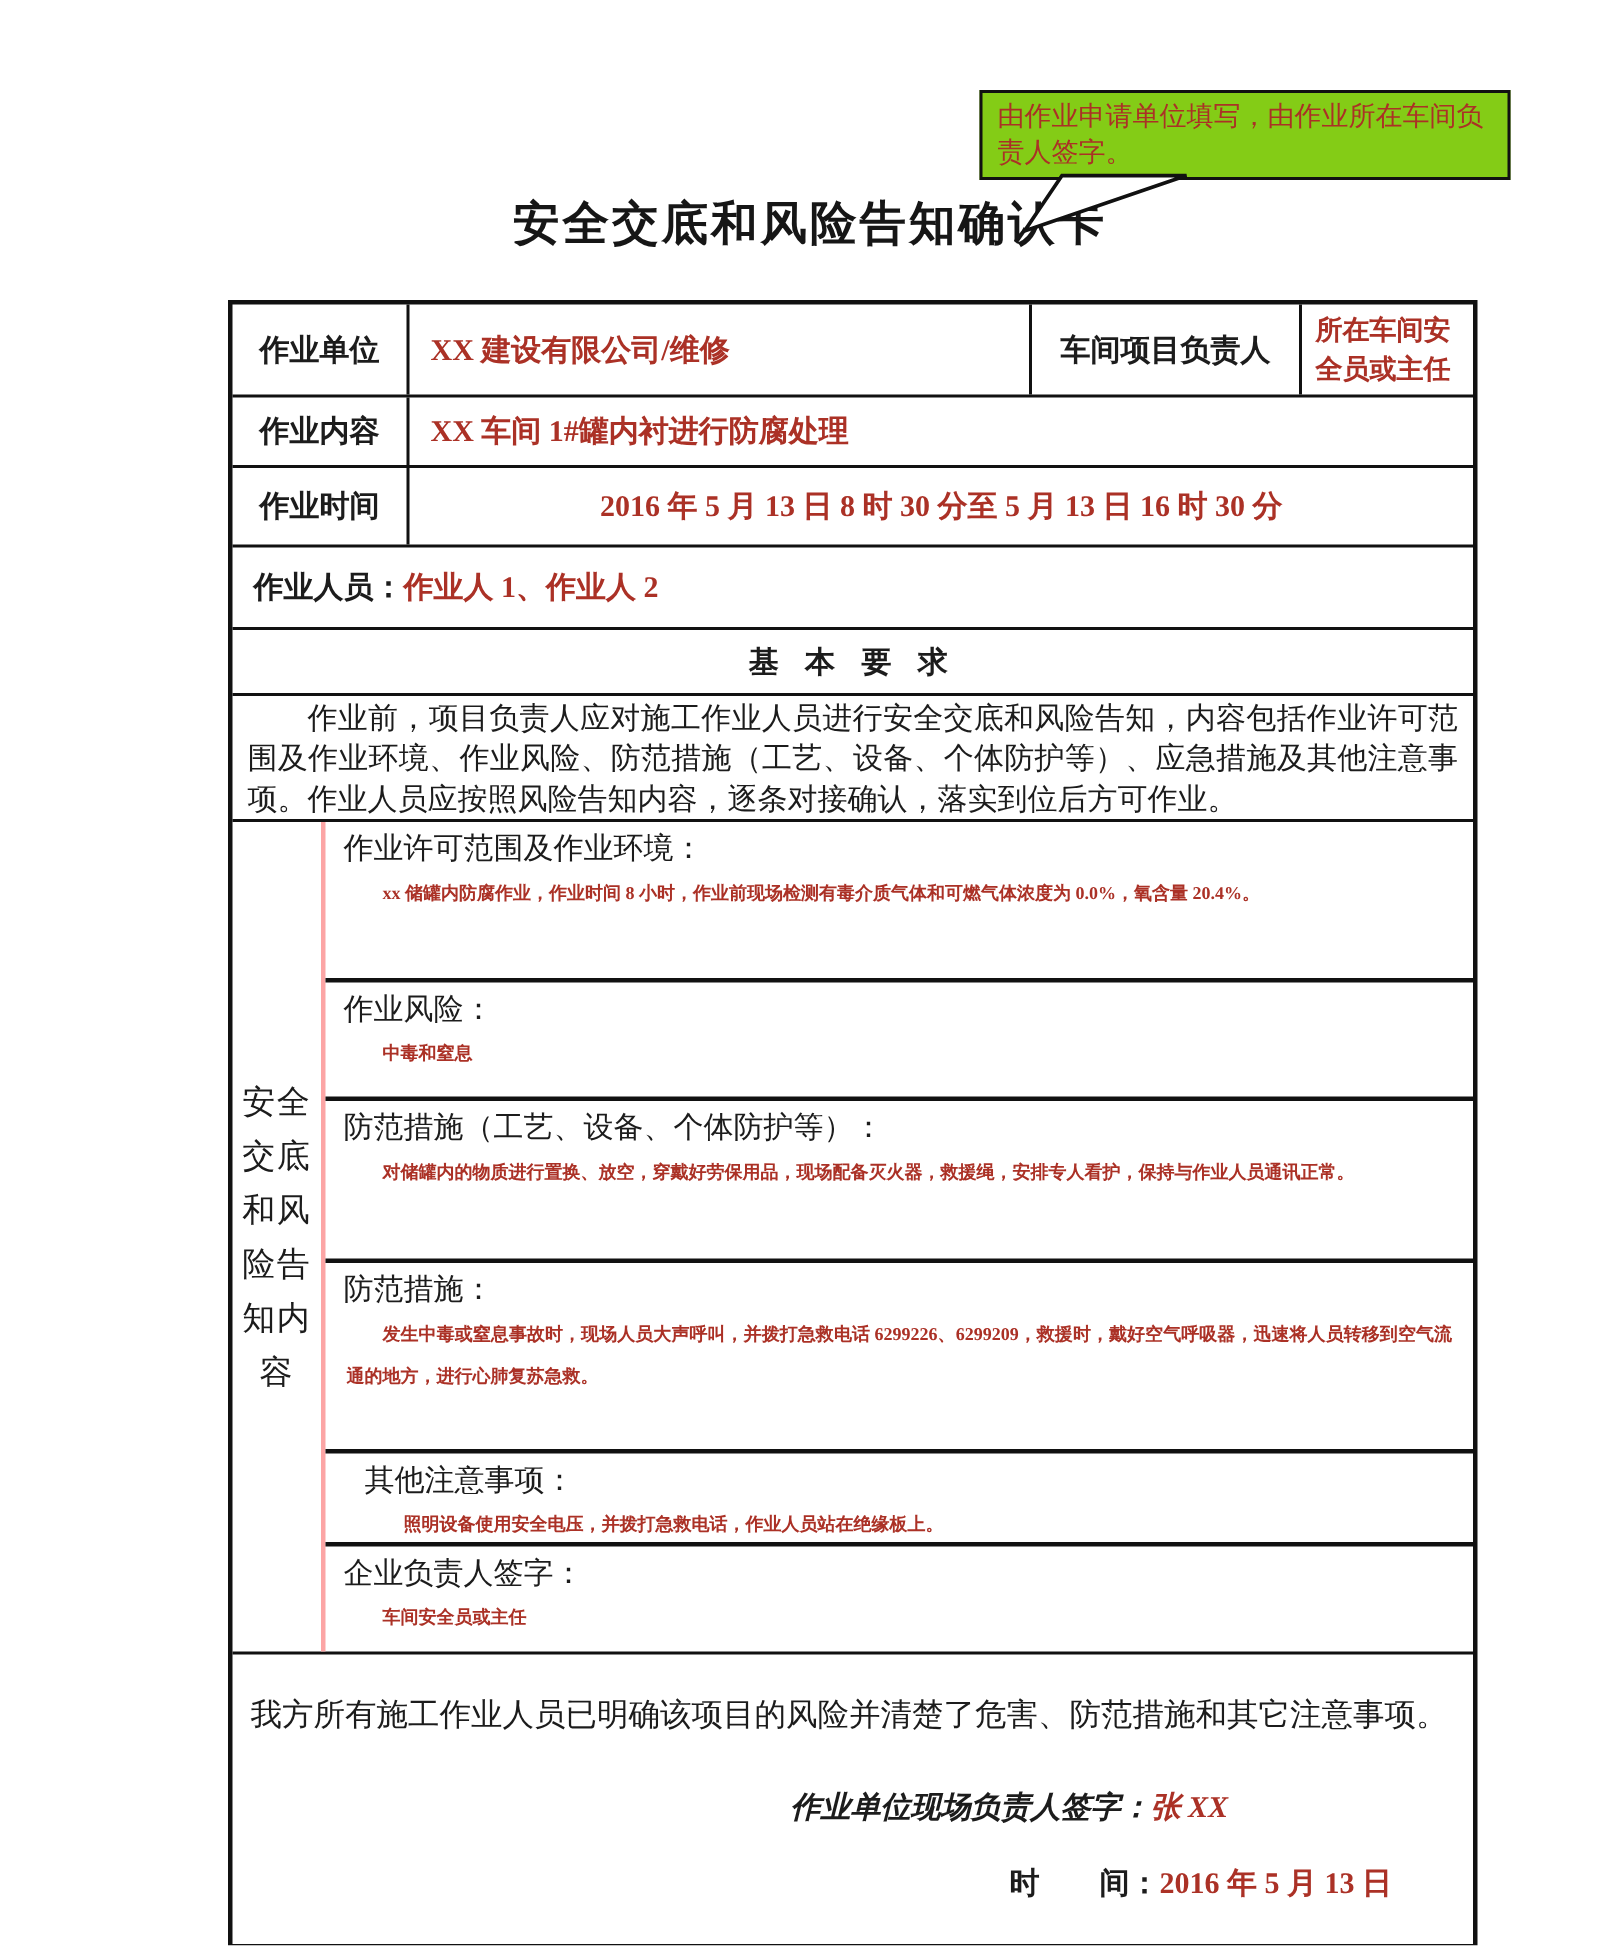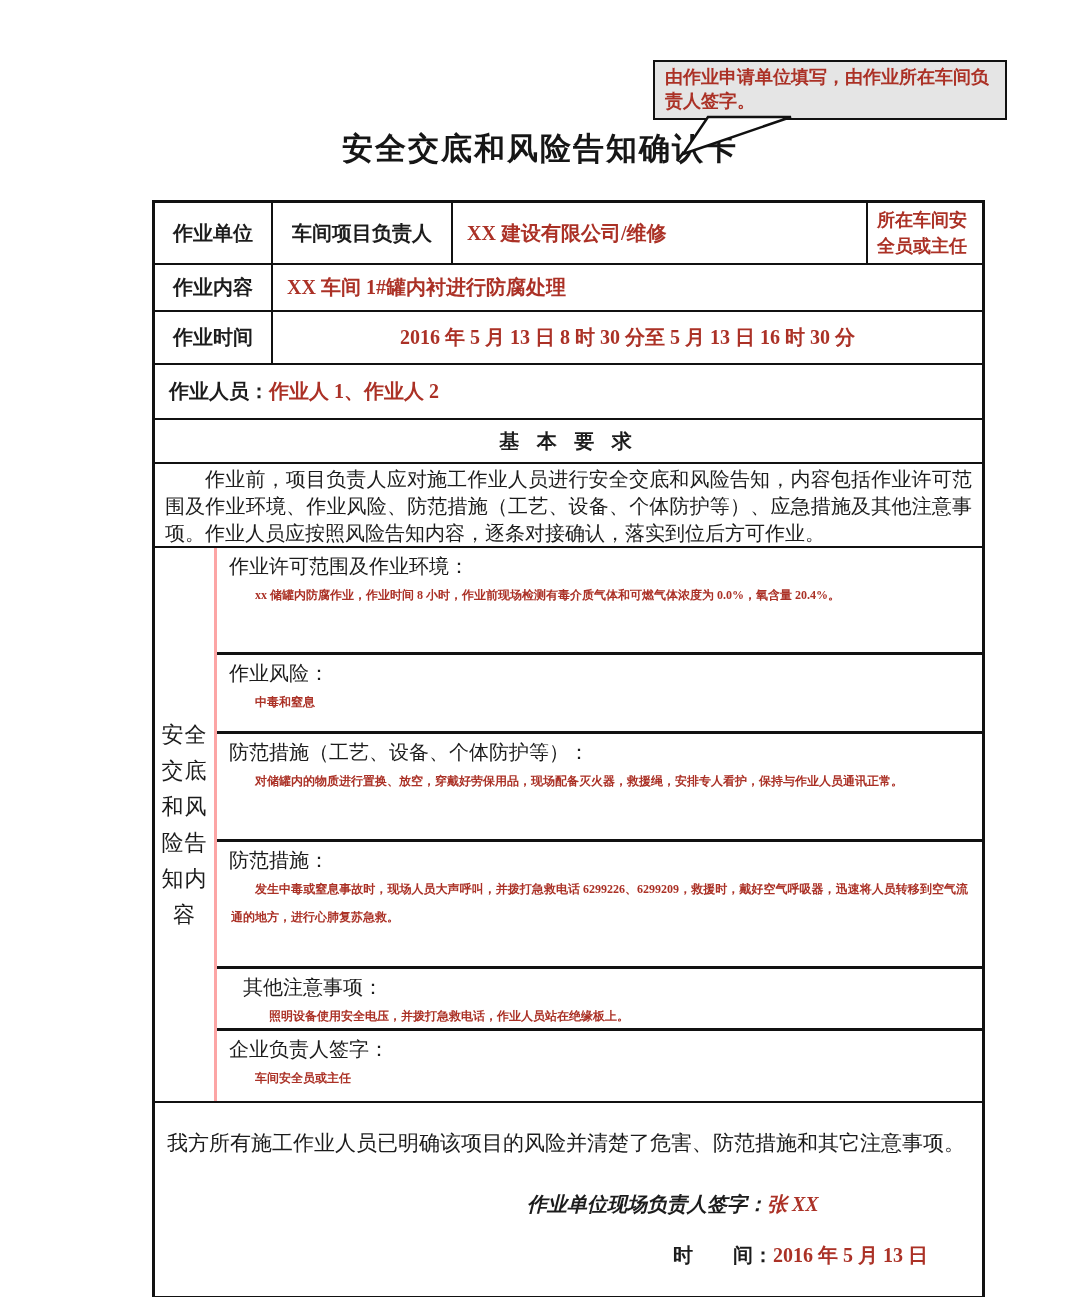--- a/index.html
+++ b/index.html
@@ -10,23 +10,23 @@
     font-family:"Liberation Serif","DejaVu Serif",serif;
     color:#1c1c1c;
     overflow:hidden;
   }
   .hei{font-family:"Liberation Sans","DejaVu Sans",sans-serif;text-align:center;}
   .red{color:#ab3126;}
 
   
   .callout{
     position:absolute;left:653px;top:60px;width:330px;
-    border:2px solid #111;background:#e5e5e5;
+    border:2px solid #111;background:#84cc16;
     padding:3px 10px 5px 10px;
-    font-size:18px;line-height:24px;font-weight:bold;
+    font-size:18px;line-height:24px;font-weight:normal;
     color:#ab3126;z-index:2;
   }
   .callout-tail{position:absolute;left:655px;top:114px;z-index:3;}
 
   
   .title{
     position:absolute;left:0;top:128px;width:100%;
     text-align:center;font-size:31px;font-weight:bold;
     letter-spacing:2px;color:#161616;
   }
@@ -95,22 +95,22 @@
   <svg class="callout-tail" width="150" height="44" viewBox="0 0 150 44">
     <polygon points="28,40 53,3 136,3" fill="#ffffff" stroke="#111111" stroke-width="2.5"></polygon>
   </svg>
 
   <div class="title hei">安全交底和风险告知确认卡</div>
 
   <div class="table">
 
     <div class="row r1">
       <div class="cell lbl-cell hei">作业单位</div>
+      <div class="cell unit-val val red">XX 建设有限公司/维修</div>
       <div class="cell mgr hei">车间项目负责人</div>
-      <div class="cell unit-val val red">XX 建设有限公司/维修</div>
       <div class="cell mgr-val red">所在车间安全员或主任</div>
     </div>
 
     <div class="row r2">
       <div class="cell lbl-cell hei">作业内容</div>
       <div class="cell content-val val red">XX 车间 1#罐内衬进行防腐处理</div>
     </div>
 
     <div class="row r3">
       <div class="cell lbl-cell hei">作业时间</div>

